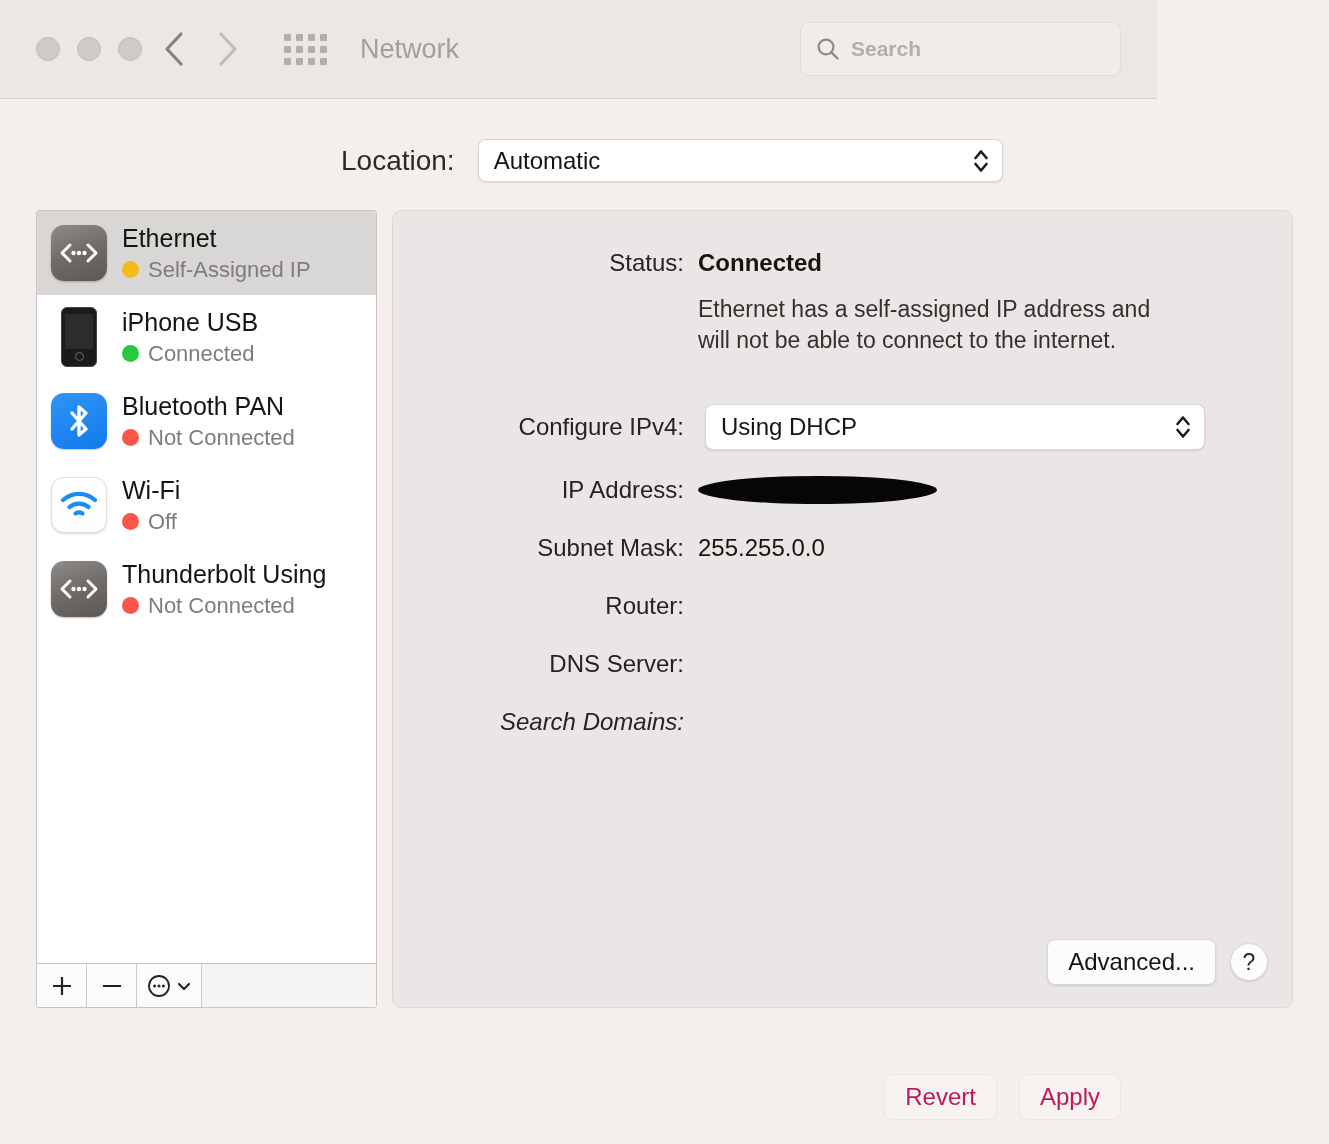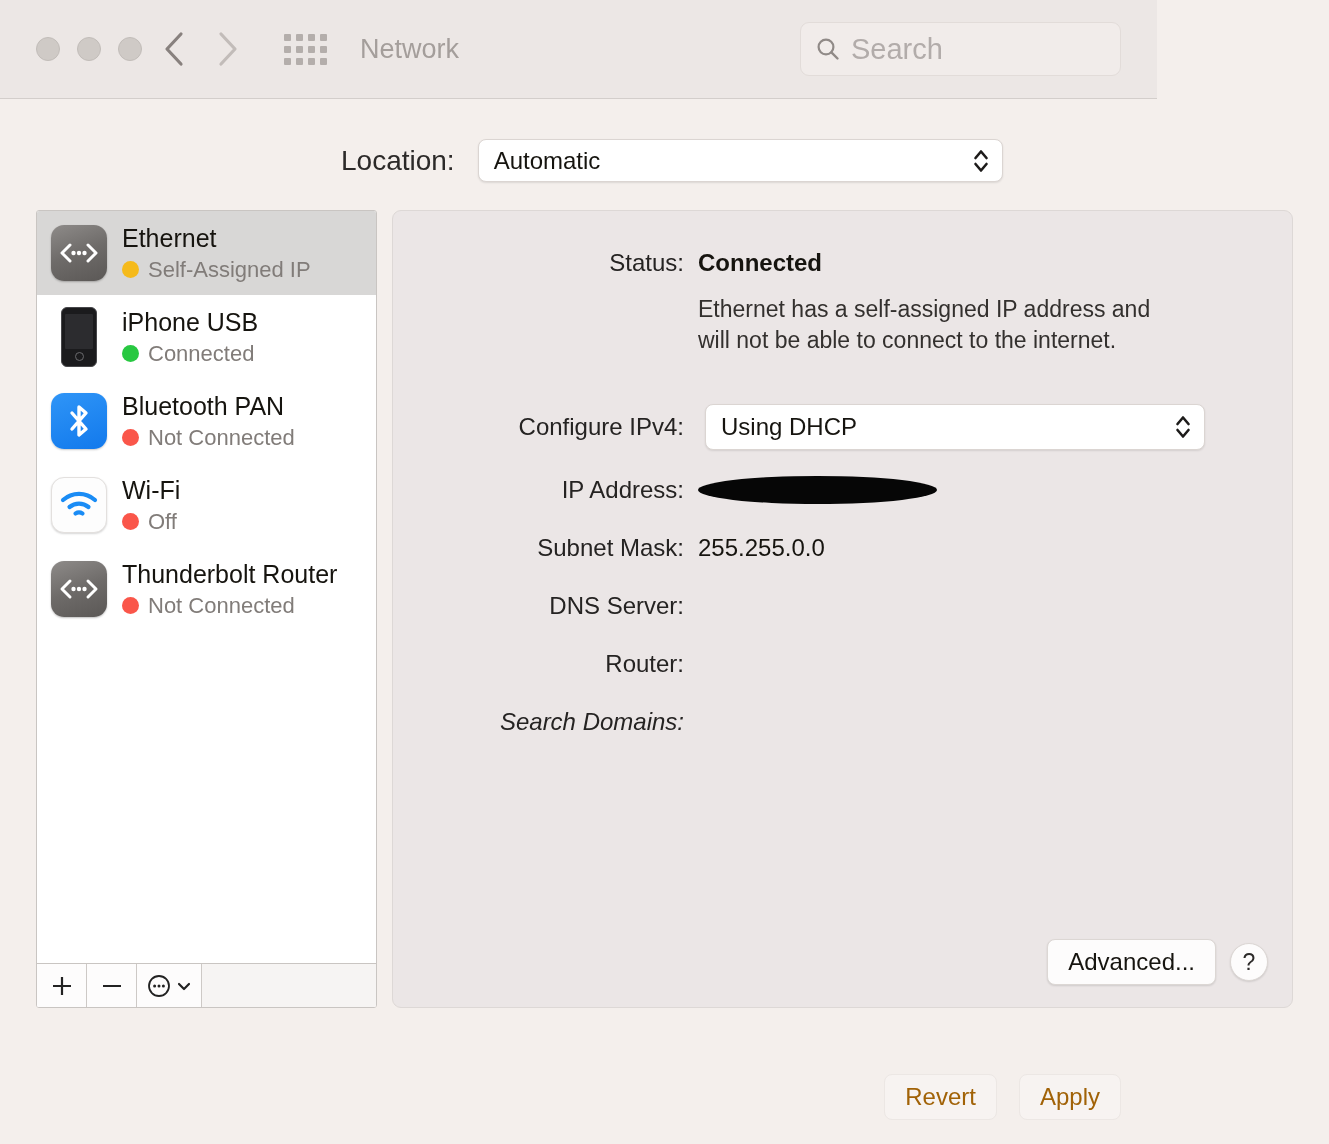--- a/index.html
+++ b/index.html
@@ -50,21 +50,21 @@
     position: absolute; right: 36px; top: 22px;
     width: 321px; height: 54px;
     border: 1px solid #e2dcd9; border-radius: 9px;
     background: #f1ecea;
     display: flex; align-items: center; padding: 0 14px;
   }
   .search-icon { flex: none; margin-right: 10px; }
   .search-input {
     border: none; outline: none; background: transparent;
     font-family: "Liberation Sans", sans-serif;
-    font-size: 29px; color: #3a3533; width: 100%;
+    font-size: 21px; color: #3a3533; width: 100%; font-weight: bold;
   }
   .search-input::placeholder { color: #b2acaa; }
 
   
   .location-row {
     display: flex; align-items: center;
     margin-top: 40px; padding-left: 341px;
   }
   .location-label { font-size: 28px; color: #2c2a29; margin-right: 16px; }
   .popup {
@@ -200,21 +200,21 @@
     font-size: 23px; color: #2c2a29;
   }
 
   
   .footer {
     position: absolute; right: 36px; bottom: 24px;
     display: flex; gap: 22px;
   }
   .btn.disabled {
     background: #f7f3f1; border-color: #ece7e4;
-    color: #a16207; box-shadow: none;
+    color: #be185d; box-shadow: none;
   }
 </style>
 </head>
 <body>
 
 <div class="window">
 
   <div class="toolbar">
     <div class="traffic">
       <span class="light"></span>
@@ -354,21 +354,21 @@
               <svg width="40" height="24" viewBox="0 0 40 24">
                 <polyline points="11,4 3,12 11,20" fill="none" stroke="#ffffff" stroke-width="3" stroke-linecap="round" stroke-linejoin="round"></polyline>
                 <polyline points="29,4 37,12 29,20" fill="none" stroke="#ffffff" stroke-width="3" stroke-linecap="round" stroke-linejoin="round"></polyline>
                 <circle cx="14.5" cy="12" r="2.2" fill="#ffffff"></circle>
                 <circle cx="20" cy="12" r="2.2" fill="#ffffff"></circle>
                 <circle cx="25.5" cy="12" r="2.2" fill="#ffffff"></circle>
               </svg>
             </div>
           </div>
           <div class="svc-text">
-            <span class="svc-name">Thunderbolt Router</span>
+            <span class="svc-name">Thunderbolt Using</span>
             <span class="svc-status">
               <span class="dot red"></span>
               <span class="svc-status-text">Not Connected</span>
             </span>
           </div>
         </div>
 
       </div>
 
       <div class="svc-footer">
@@ -426,26 +426,26 @@
         <span class="redaction"></span>
         <span class="fvalue"></span>
       </div>
 
       <div class="field-row" style="margin-top:30px;">
         <span class="flabel">Subnet Mask:</span>
         <span class="fvalue">255.255.0.0</span>
       </div>
 
       <div class="field-row" style="margin-top:30px;">
+        <span class="flabel">Router:</span>
+        <span class="fvalue"></span>
+      </div>
+
+      <div class="field-row" style="margin-top:30px;">
         <span class="flabel">DNS Server:</span>
-        <span class="fvalue"></span>
-      </div>
-
-      <div class="field-row" style="margin-top:30px;">
-        <span class="flabel">Router:</span>
         <span class="fvalue"></span>
       </div>
 
       <div class="field-row" style="margin-top:30px;font-style:italic;">
         <span class="flabel">Search Domains:</span>
         <span class="fvalue"></span>
       </div>
 
       <div class="detail-actions">
         <button class="btn">Advanced...</button>

